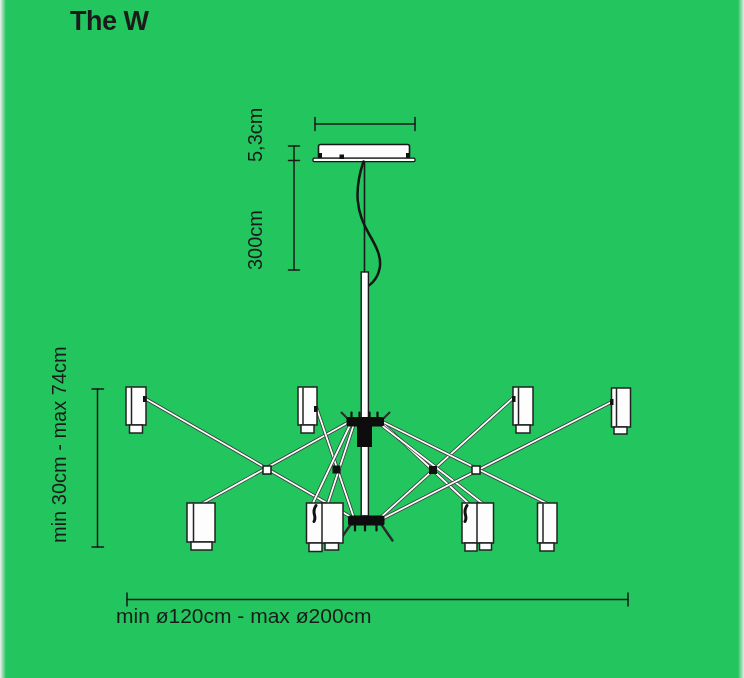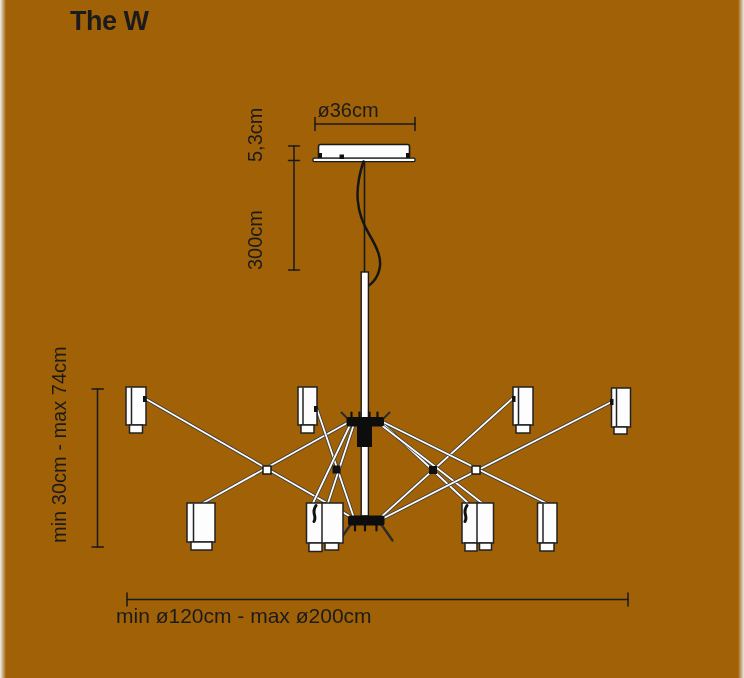--- a/index.html
+++ b/index.html
@@ -1,17 +1,17 @@
 <!DOCTYPE html>
 <html><head>
 <meta charset="utf-8">
 <style>
   html,body{margin:0;padding:0;background:#ffffff;}
   #stage{
-    position:relative;width:744px;height:678px;background:#a16207;overflow:hidden;
+    position:relative;width:744px;height:678px;background:#22c55e;overflow:hidden;
     font-family:"Liberation Sans", sans-serif;color:#1b1b1b;
   }
   .edge-strip{position:absolute;top:0;bottom:0;width:6px;pointer-events:none;}
   .edge-left{left:0;background:linear-gradient(to right,#efefef,rgba(255,255,255,0));}
   .edge-right{right:0;background:linear-gradient(to left,#e9e9e9,rgba(255,255,255,0));}
   #drawing{position:absolute;left:0;top:0;}
   .label{position:absolute;white-space:nowrap;color:#1b1b1b;}
   .title{left:70px;top:6px;font-size:27px;font-weight:700;letter-spacing:-0.5px;}
   .dim-label{font-size:20px;font-weight:400;}
   .lab-dia36{left:288px;top:99px;width:120px;text-align:center;}
@@ -188,21 +188,20 @@
         <rect x="479.5" y="543" width="12" height="7" fill="#fdfdfd"></rect>
       </g>
       <g>
         <rect x="537.5" y="503" width="19.5" height="40" fill="#fdfdfd"></rect>
         <line x1="543" y1="504" x2="543" y2="542"></line>
         <rect x="540" y="543" width="14" height="8" fill="#fdfdfd"></rect>
       </g>
     </g>
   </svg>
 
-  <div class="label dim-label lab-dia36">ø36cm</div>
   <div class="label dim-label lab-53">5,3cm</div>
   <div class="label dim-label lab-300">300cm</div>
   <div class="label dim-label lab-74">min 30cm - max 74cm</div>
   <div class="label dim-label lab-200">min ø120cm - max ø200cm</div>
 
   <div class="edge-strip edge-left"></div>
   <div class="edge-strip edge-right"></div>
 </div>
 
 </body></html>

